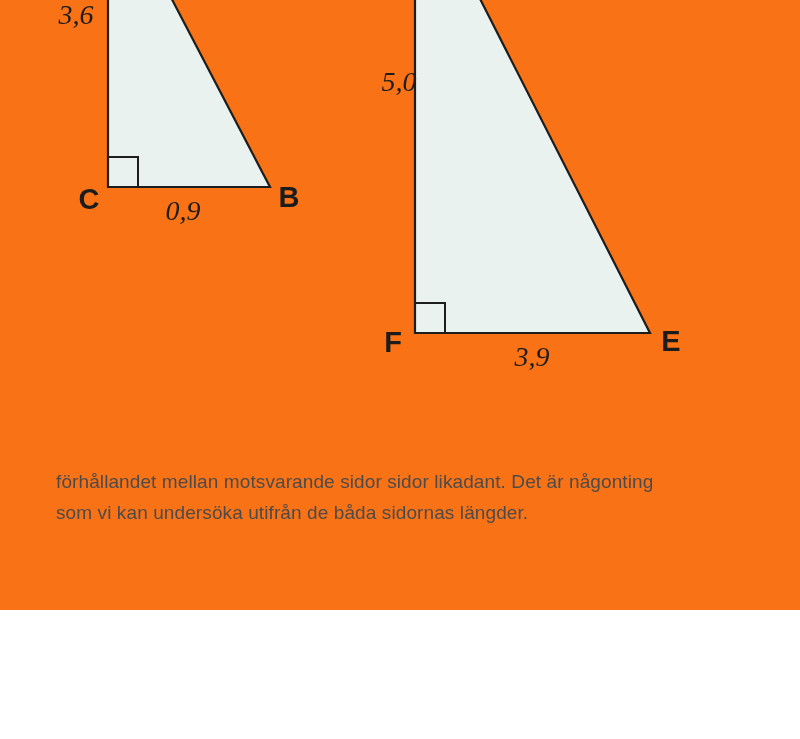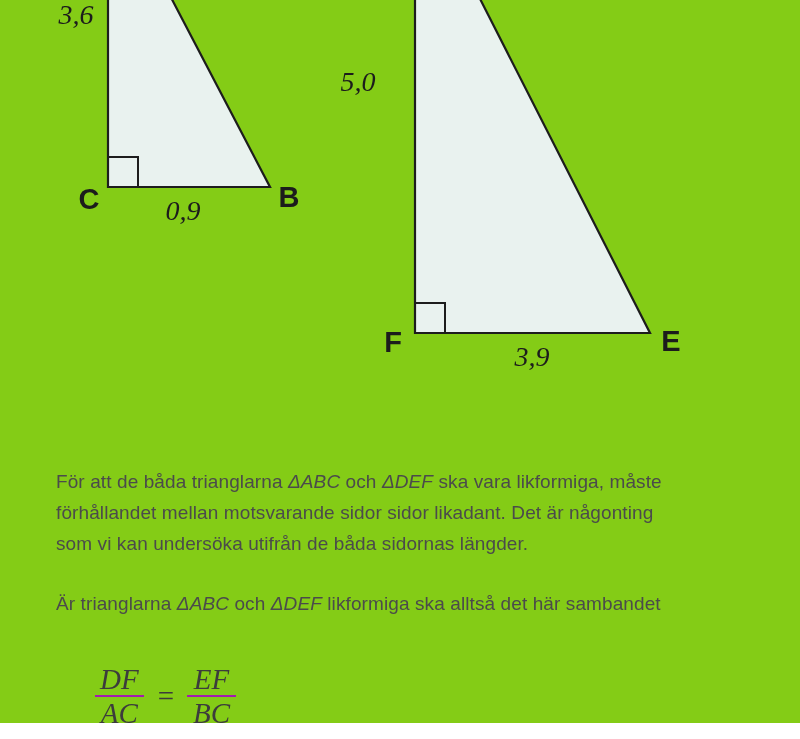--- a/index.html
+++ b/index.html
@@ -1,19 +1,19 @@
 <!DOCTYPE html>
 <html><head>
 <meta charset="utf-8">
 <style>
   html,body{margin:0;padding:0;background:#fff;}
   .page{
     position:relative;
-    width:800px;height:723px;
-    background:#84cc16;
+    width:800px;height:610px;
+    background:#f97316;
     overflow:hidden;
     font-family:"Liberation Sans",sans-serif;
   }
   .figure-svg{position:absolute;left:0;top:0;}
   .tri{fill:#e9f2ef;stroke:#1d1d1d;stroke-width:2.2;stroke-linejoin:miter;}
   .ra{fill:none;stroke:#1d1d1d;stroke-width:2;}
   .lbl{position:absolute;color:#1c1c1c;white-space:nowrap;transform:translateX(-50%);}
   .vertex{font-family:"Liberation Sans",sans-serif;font-weight:600;font-size:29px;line-height:29px;}
   .side{font-family:"Liberation Serif",serif;font-style:italic;font-size:28px;line-height:28px;}
   .heading{
@@ -49,34 +49,32 @@
     <path class="ra" d="M108 157 H138 V187"></path>
     <polygon class="tri" points="415,-129 415,333 650,333"></polygon>
     <path class="ra" d="M415 303 H445 V333"></path>
   </svg>
 
   <div class="lbl side" style="left:76px;top:1px">3,6</div>
   <div class="lbl vertex" style="left:89px;top:185px">C</div>
   <div class="lbl vertex" style="left:289px;top:183px">B</div>
   <div class="lbl side" style="left:183px;top:197px">0,9</div>
 
-  <div class="lbl side" style="left:358px;top:68px">5,0</div>
+  <div class="lbl side" style="left:399px;top:68px">5,0</div>
   <div class="lbl vertex" style="left:393px;top:328px">F</div>
   <div class="lbl vertex" style="left:671px;top:327px">E</div>
   <div class="lbl side" style="left:532px;top:343px">3,9</div>
 
 
   <div class="para" style="top:466px">
-      <div class="line"><span>För att de båda trianglarna </span><span class="it">ΔABC</span><span> och </span><span class="it">ΔDEF</span><span> ska vara likformiga, måste</span></div>
       <div class="line"><span>förhållandet mellan motsvarande sidor sidor likadant. Det är någonting</span></div>
       <div class="line"><span>som vi kan undersöka utifrån de båda sidornas längder.</span></div>
     </div>
 
   <div class="para" style="top:588px">
-      <div class="line"><span>Är trianglarna </span><span class="it">ΔABC</span><span> och </span><span class="it">ΔDEF</span><span> likformiga ska alltså det här sambandet</span></div>
     </div>
 
   <div class="formula">
     <div class="frac">
       <span class="num">DF</span>
       <span class="den">AC</span>
     </div>
     <span class="eq">=</span>
     <div class="frac">
       <span class="num">EF</span>

